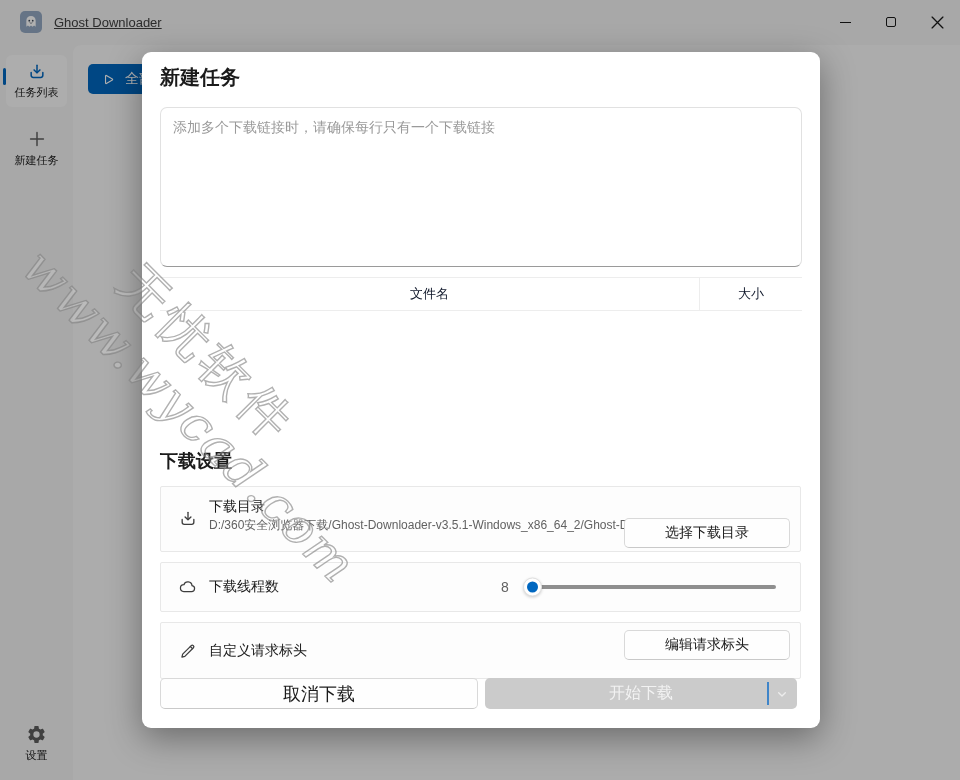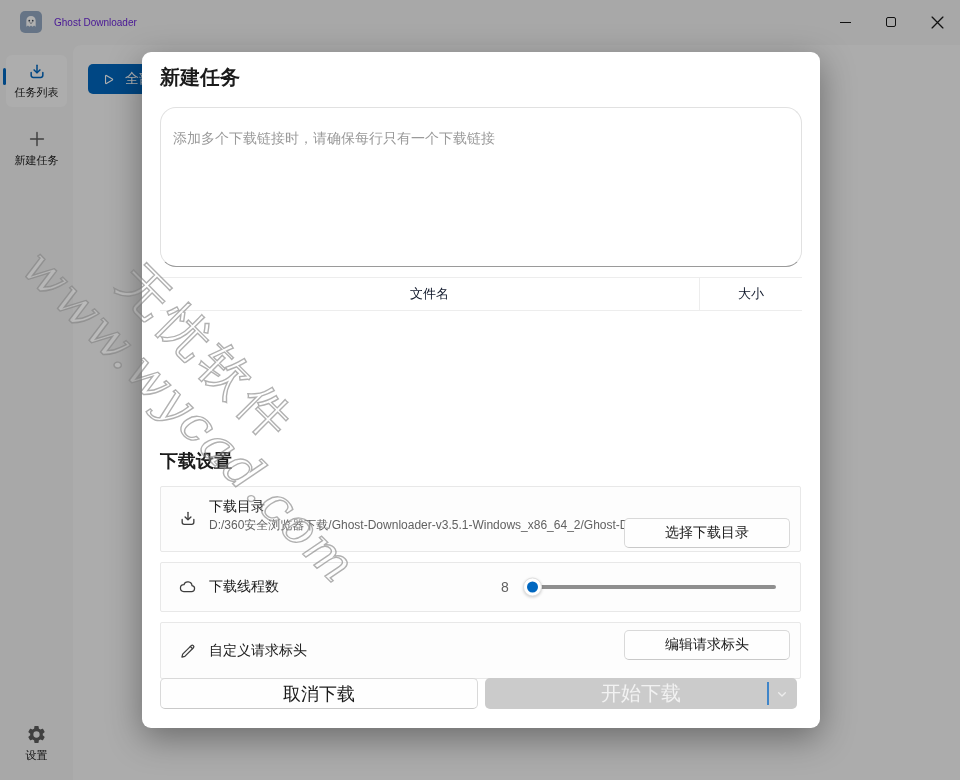--- a/index.html
+++ b/index.html
@@ -8,21 +8,21 @@
     position:relative; overflow:hidden;
     background:#f3f3f3;
     font-family:"Liberation Sans","DejaVu Sans",sans-serif;
     color:#1b1b1b;
   }
 
   
   .titlebar { position:absolute; left:0; top:0; right:0; height:44px; display:flex; align-items:center; }
   .app-icon { margin-left:20px; width:22px; height:22px; border-radius:5px; background:#94a9c3;
               display:flex; align-items:center; justify-content:center; }
-  .app-title { margin-left:12px; font-size:10px; color:#6d28d9; }
+  .app-title { margin-left:12px; font-size:13px; color:#404040;text-decoration:underline; }
   .win-controls { position:absolute; right:0; top:0; height:44px; display:flex; }
   .win-btn { width:46px; height:44px; display:flex; align-items:center; justify-content:center; }
   .min-glyph { width:11px; height:0; border-top:1.4px solid #1b1b1b; }
   .max-glyph { width:10px; height:10px; border:1.4px solid #1b1b1b; border-radius:2px; }
 
   
   .sidebar { position:absolute; left:0; top:44px; width:73px; bottom:0; }
   .nav-item { position:absolute; left:6px; width:61px; border-radius:6px;
               display:flex; flex-direction:column; align-items:center; justify-content:center; gap:3px; }
   .nav-item .nav-label { font-size:11px; color:#1b1b1b; }
@@ -39,22 +39,22 @@
                    display:flex; align-items:center; gap:9px; padding:0 13px; border:none; }
 
   
   .smoke { position:absolute; inset:0; background:rgba(0,0,0,0.31); z-index:5; }
 
   
   .modal { position:absolute; left:142px; top:52px; width:678px; height:676px; z-index:10;
            background:#ffffff; border-radius:9px; box-shadow:0 10px 34px rgba(0,0,0,0.38); }
   .dlg-title { position:absolute; left:18px; top:12px; font-size:20px; font-weight:700; }
   .link-input { position:absolute; left:18px; top:55px; width:642px; height:160px;
-                border:1px solid #e1e1e1; border-bottom-color:#9a9a9a; border-radius:16px;
-                padding:22px 12px; font-size:14px; resize:none; outline:none; color:#1b1b1b;
+                border:1px solid #e1e1e1; border-bottom-color:#9a9a9a; border-radius:7px;
+                padding:11px 12px; font-size:14px; resize:none; outline:none; color:#1b1b1b;
                 font-family:"Liberation Sans","DejaVu Sans",sans-serif; background:#fff; }
   .link-input::placeholder { color:#9a9a9a; }
 
   .table-head { position:absolute; left:18px; top:225px; width:642px; height:34px;
                 border-top:1px solid #ededed; border-bottom:1px solid #ededed; display:flex; }
   .col-name { width:540px; border-right:1px solid #ededed; display:flex; align-items:center; justify-content:center; }
   .col-size { flex:1; display:flex; align-items:center; justify-content:center; }
   .table-head span { font-size:13px; color:#0f172a; }
 
   .settings-heading { position:absolute; left:18px; top:397px; font-size:18px; font-weight:700; }
@@ -81,21 +81,21 @@
                   width:19px; height:19px; border-radius:50%; background:#ffffff;
                   border:1px solid #e0e0e0; box-shadow:0 1px 3px rgba(0,0,0,0.18);
                   display:flex; align-items:center; justify-content:center; }
   .slider-dot { width:11px; height:11px; border-radius:50%; background:#0067c0; }
 
   .btn-cancel { position:absolute; left:18px; top:626px; width:318px; height:31px;
                 background:#fefefe; border:1px solid #d9d9d9; border-bottom-color:#c9c9c9; border-radius:5px;
                 font-size:18px; color:#1b1b1b; display:flex; align-items:center; justify-content:center; }
   .btn-start { position:absolute; left:343px; top:626px; width:312px; height:31px;
                background:#cbcbcb; border:none; border-radius:5px;
-               font-size:20px; color:#f2f2f2; display:flex; align-items:center; justify-content:center; }
+               font-size:16px; color:#f2f2f2; display:flex; align-items:center; justify-content:center; }
   .split-divider { position:absolute; left:282px; top:4px; bottom:4px; width:2px; background:#3f85c9; }
   .split-chevron { position:absolute; right:7px; top:50%; transform:translateY(-50%); width:16px; height:16px; }
 
   
   .watermark { position:absolute; z-index:20; pointer-events:none;
                transform-origin:0 0; transform:rotate(45deg);
                color:rgba(255,255,255,0.18); -webkit-text-stroke:1.4px rgba(125,125,125,0.6); }
   .wm-en { left:52px; top:238px; font-family:"DejaVu Serif","Liberation Serif",serif;
            font-style:italic; font-size:50px; letter-spacing:2px; }
   .wm-cn { left:150px; top:250px; font-size:50px; letter-spacing:7px; }

